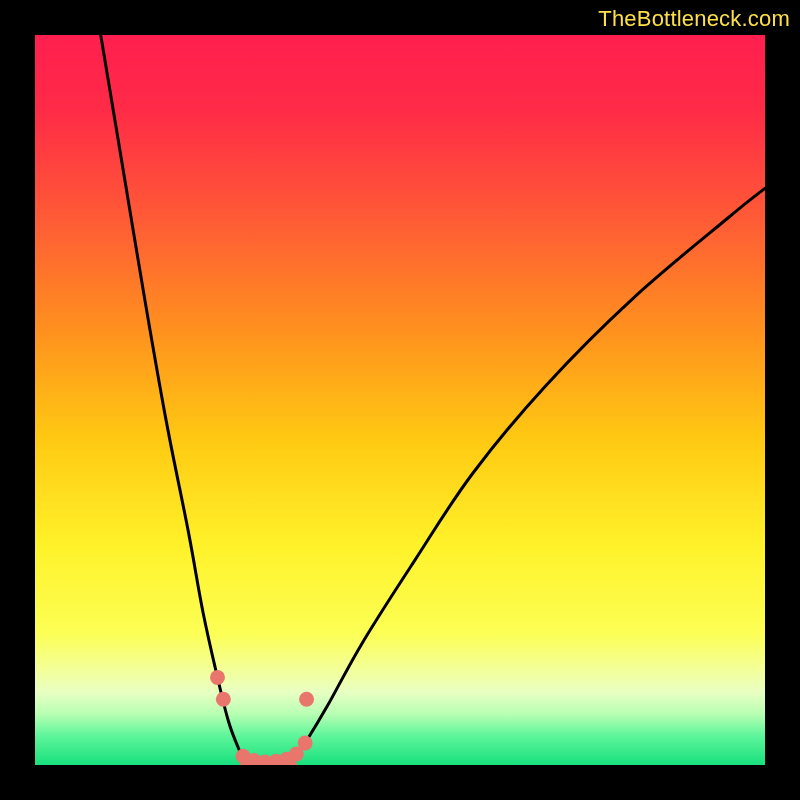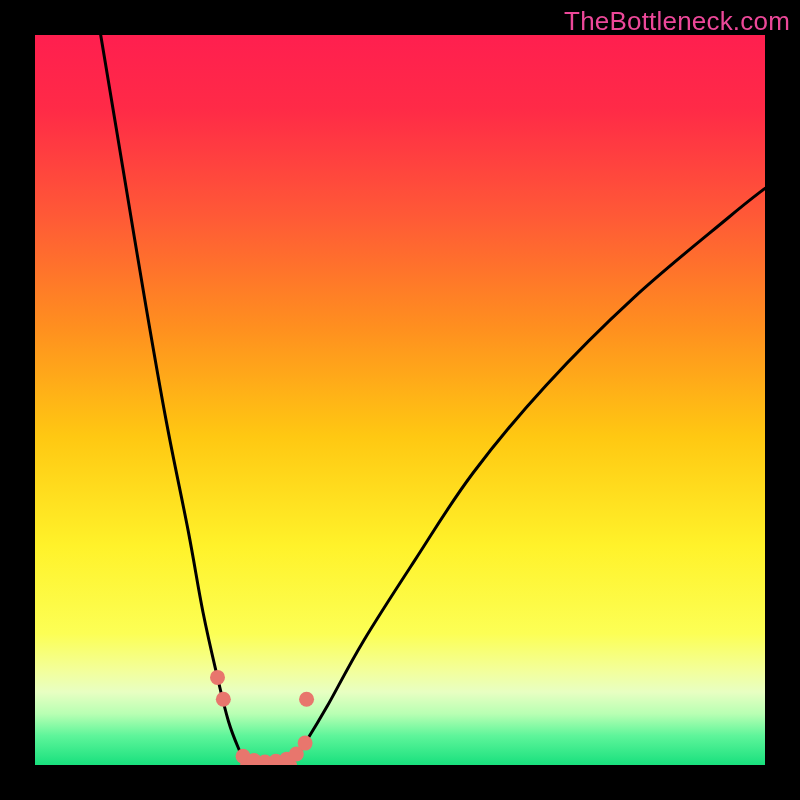--- a/index.html
+++ b/index.html
@@ -39,22 +39,22 @@
     left: 0;
     top: 0;
     width: 730px;
     height: 730px;
     overflow: visible;
   }
   .watermark {
     position: absolute;
     top: 6px;
     right: 10px;
-    color: #ec4899;
-    font-size: 26px;
+    color: #fde047;
+    font-size: 22px;
     font-weight: 500;
     letter-spacing: 0.2px;
   }
 </style>
 </head>
 <body>
 
 <div class="frame">
 
   <div class="plot-area">

